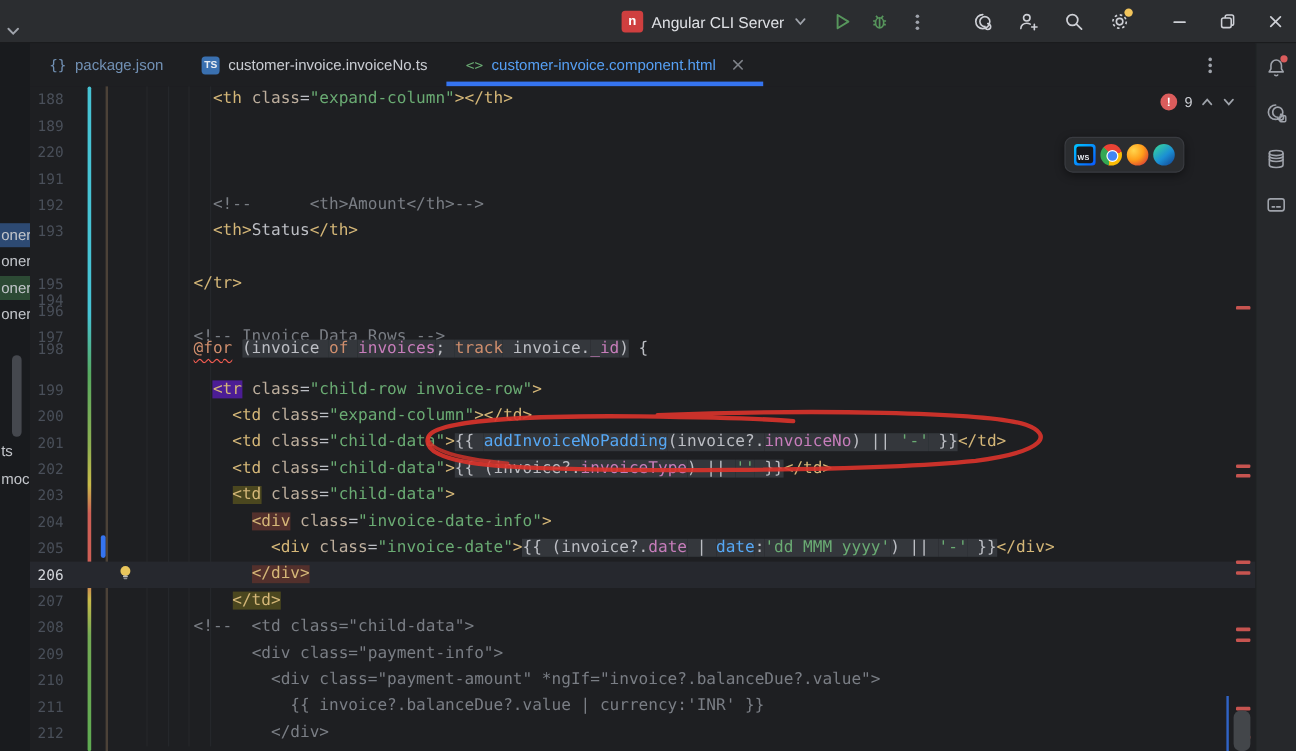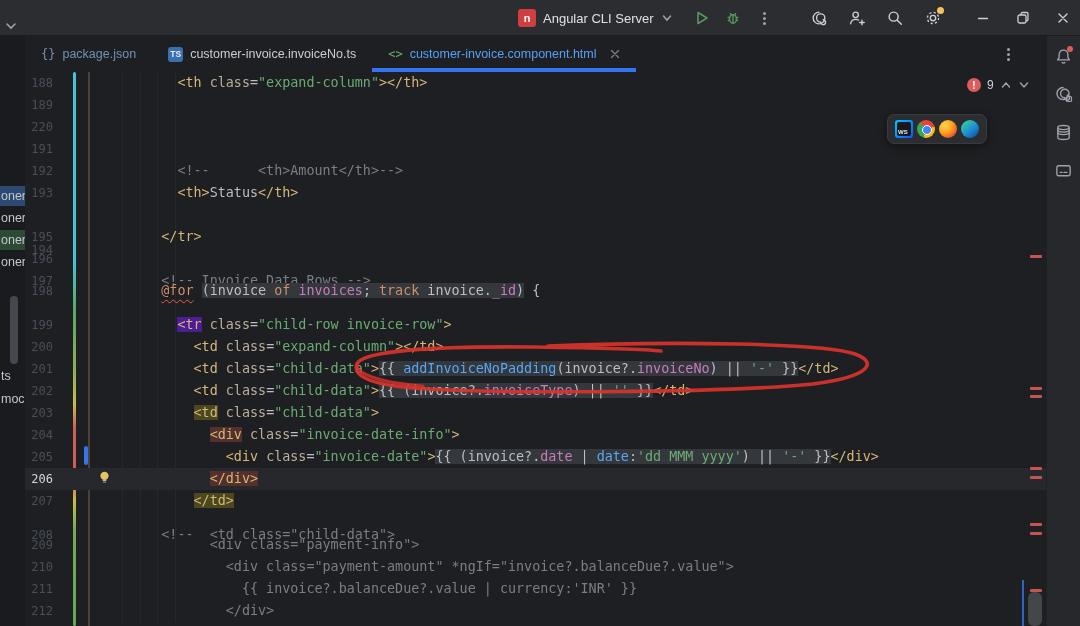--- a/index.html
+++ b/index.html
@@ -331,21 +331,21 @@
           <pre class="lcode"><span class="tk-pln">             </span><span class="tk-tag">&lt;div</span><span class="tk-pln"> </span><span class="tk-attr">class</span><span class="tk-pln">=</span><span class="tk-str">"invoice-date"</span><span class="tk-tag">&gt;</span><span class="tk-pln hl-blk">{{ (invoice?.</span><span class="tk-prop hl-blk">date</span><span class="tk-pln hl-blk"> | </span><span class="tk-fn hl-blk">date</span><span class="tk-pln hl-blk">:</span><span class="tk-str hl-blk">'dd MMM yyyy'</span><span class="tk-pln hl-blk">) || </span><span class="tk-str hl-blk">'-'</span><span class="tk-pln hl-blk"> }}</span><span class="tk-tag">&lt;/div&gt;</span></pre>
         </div>
         <div class="code-line current" style="top: 396px;">
           <span class="lnum">206</span>
           <pre class="lcode"><span class="tk-pln">           </span><span class="tk-tag hl-maroon">&lt;/div&gt;</span></pre>
         </div>
         <div class="code-line" style="top: 418px;">
           <span class="lnum">207</span>
           <pre class="lcode"><span class="tk-pln">         </span><span class="tk-tag hl-olive">&lt;/td&gt;</span></pre>
         </div>
-        <div class="code-line" style="top: 452px;">
+        <div class="code-line" style="top: 440px;">
           <span class="lnum">208</span>
           <pre class="lcode"><span class="tk-pln">     </span><span class="tk-cmt">&lt;!--  &lt;td class="child-data"&gt;</span></pre>
         </div>
         <div class="code-line" style="top: 462px;">
           <span class="lnum">209</span>
           <pre class="lcode"><span class="tk-pln">           </span><span class="tk-cmt">&lt;div class="payment-info"&gt;</span></pre>
         </div>
         <div class="code-line" style="top: 484px;">
           <span class="lnum">210</span>
           <pre class="lcode"><span class="tk-pln">             </span><span class="tk-cmt">&lt;div class="payment-amount" *ngIf="invoice?.balanceDue?.value"&gt;</span></pre>

